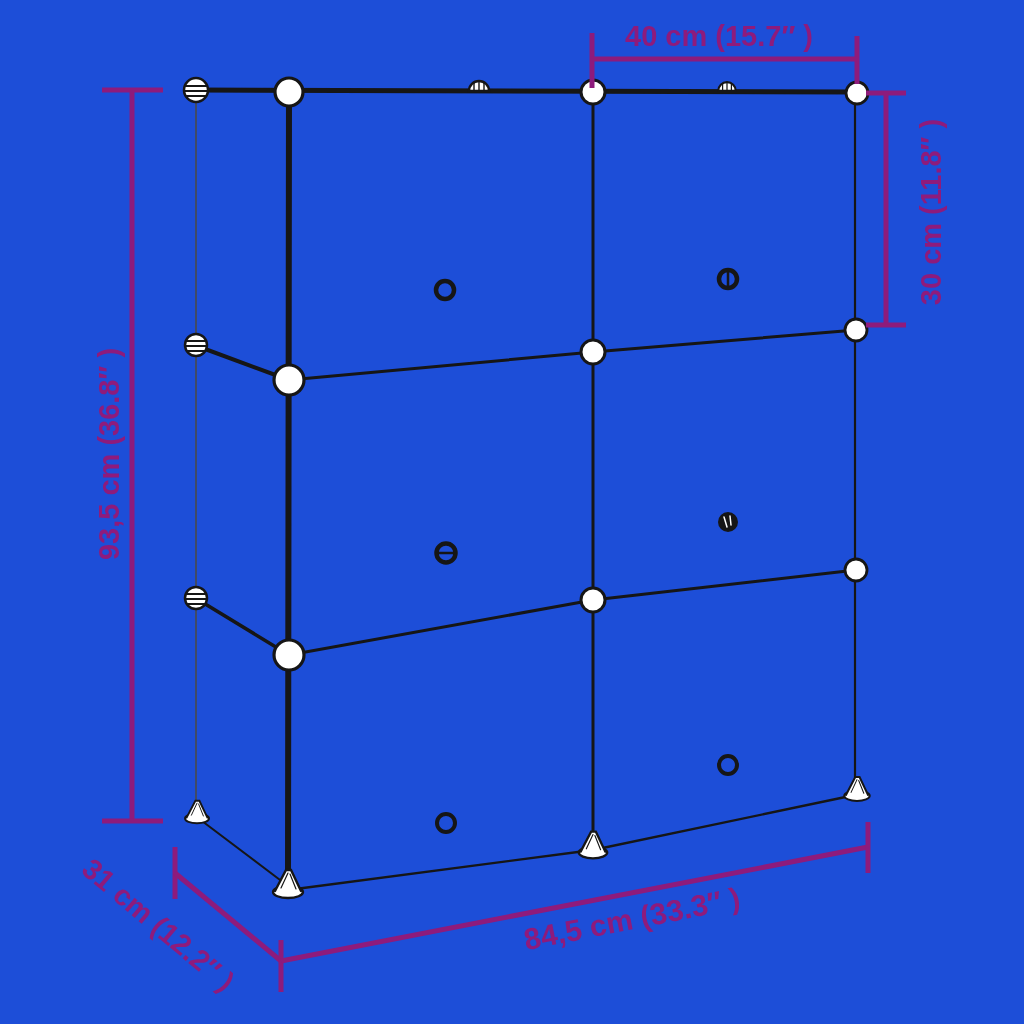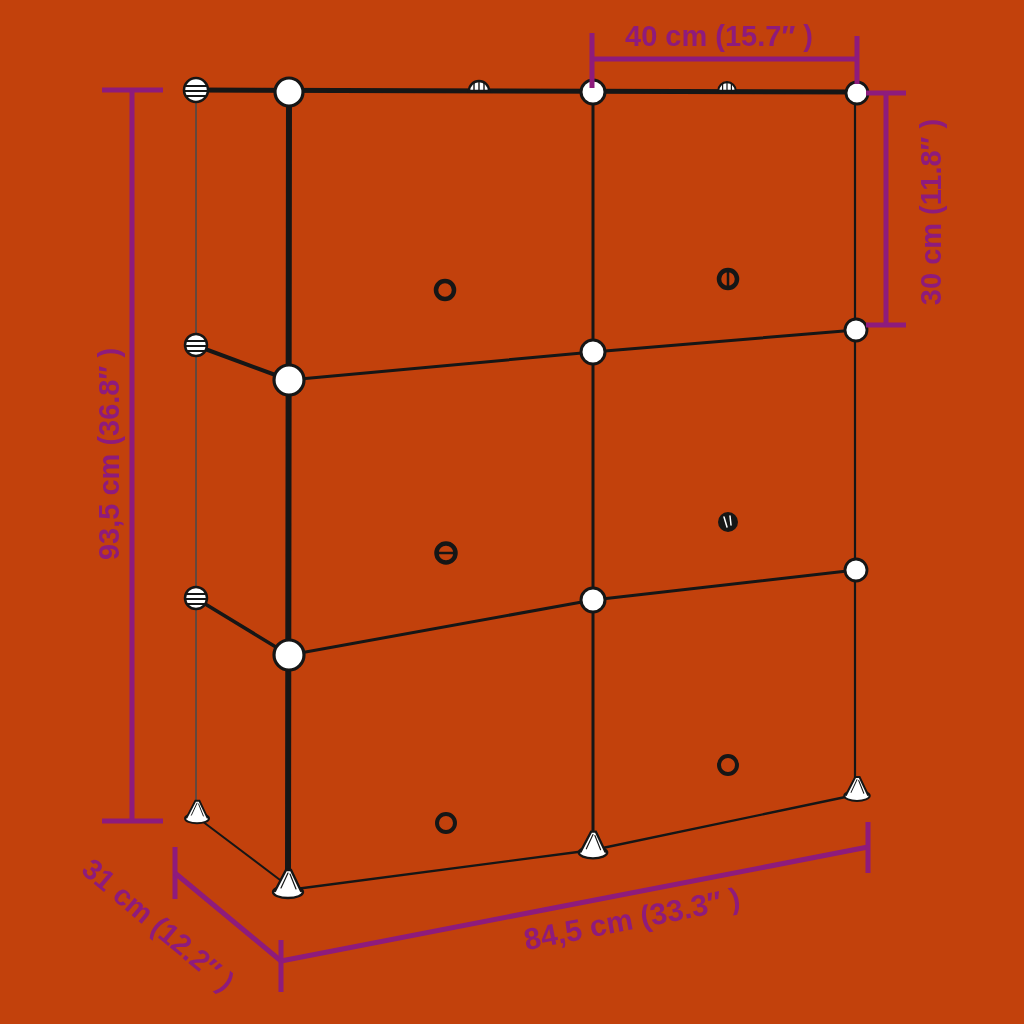--- a/index.html
+++ b/index.html
@@ -4,21 +4,21 @@
 <style>
   html, body {
     margin: 0;
     padding: 0;
     background: #ffffff;
   }
   .stage {
     position: relative;
     width: 1024px;
     height: 1024px;
-    background: #c2410c;
+    background: #1d4ed8;
     overflow: hidden;
   }
   svg { display: block; }
   .dim-label {
     font-family: "Liberation Sans", "DejaVu Sans", sans-serif;
     font-weight: bold;
   }
 </style>
 </head>
 <body>

